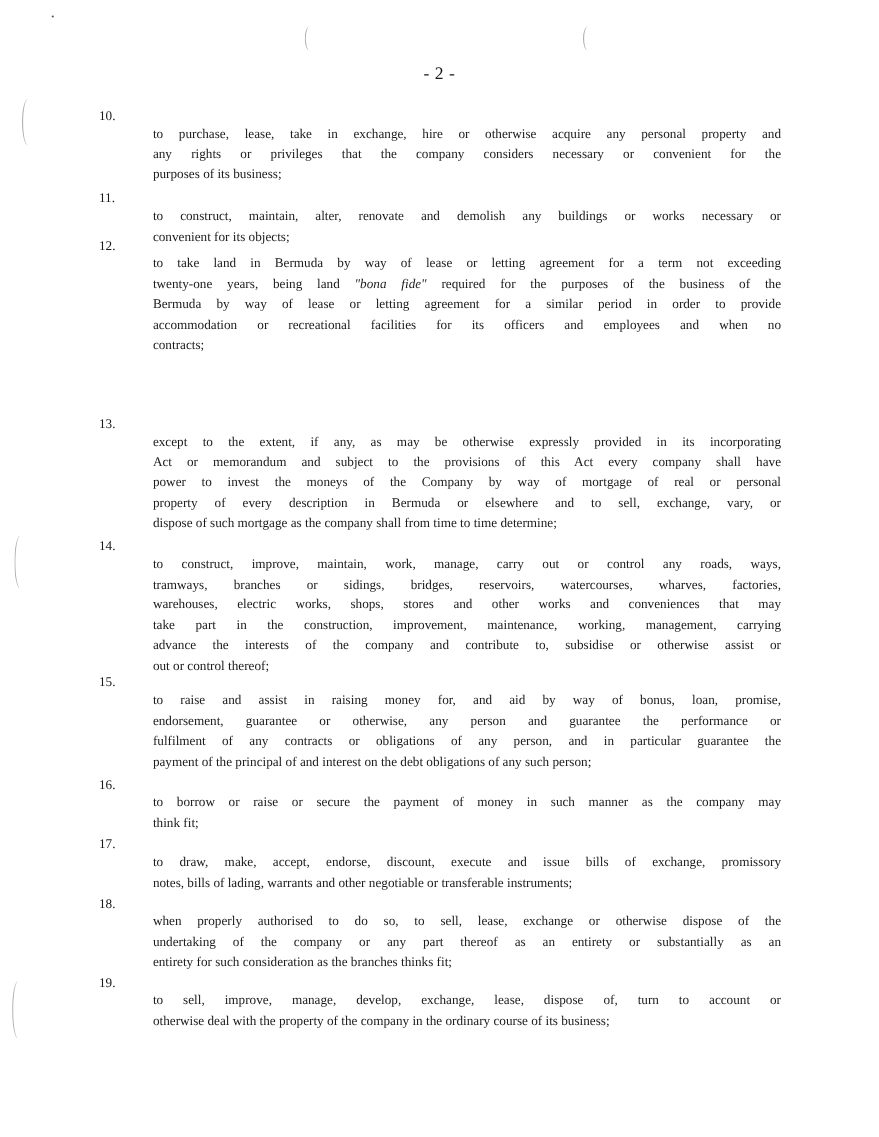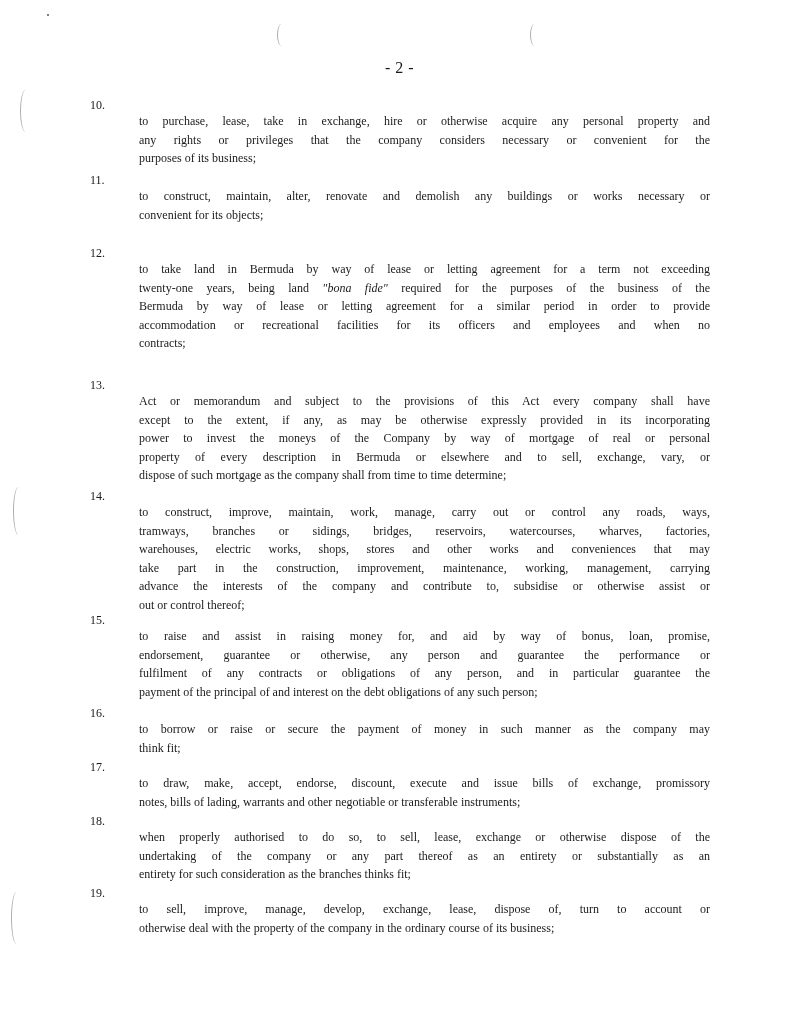--- a/index.html
+++ b/index.html
@@ -57,35 +57,35 @@
         <span class="line last">purposes of its business;</span>
       </div>
     </div>
     <div class="clause" style="top: 171px;">
       <div class="num">11.</div>
       <div class="text">
         <span class="line">to construct, maintain, alter, renovate and demolish any buildings or works necessary or</span>
         <span class="line last">convenient for its objects;</span>
       </div>
     </div>
-    <div class="clause" style="top: 244px;">
+    <div class="clause" style="top: 214px;">
       <div class="num">12.</div>
       <div class="text">
         <span class="line">to take land in Bermuda by way of lease or letting agreement for a term not exceeding</span>
         <span class="line">twenty-one years, being land <em>"bona fide"</em> required for the purposes of the business of the</span>
         <span class="line">Bermuda by way of lease or letting agreement for a similar period in order to provide</span>
         <span class="line">accommodation or recreational facilities for its officers and employees and when no</span>
         <span class="line last">contracts;</span>
       </div>
     </div>
     <div class="clause" style="top: 376px;">
       <div class="num">13.</div>
       <div class="text">
+        <span class="line">except to the extent, if any, as may be otherwise expressly provided in its incorporating</span>
         <span class="line">Act or memorandum and subject to the provisions of this Act every company shall have</span>
-        <span class="line">except to the extent, if any, as may be otherwise expressly provided in its incorporating</span>
         <span class="line">power to invest the moneys of the Company by way of mortgage of real or personal</span>
         <span class="line">property of every description in Bermuda or elsewhere and to sell, exchange, vary, or</span>
         <span class="line last">dispose of such mortgage as the company shall from time to time determine;</span>
       </div>
     </div>
     <div class="clause" style="top: 487px;">
       <div class="num">14.</div>
       <div class="text">
         <span class="line">to construct, improve, maintain, work, manage, carry out or control any roads, ways,</span>
         <span class="line">tramways, branches or sidings, bridges, reservoirs, watercourses, wharves, factories,</span>

